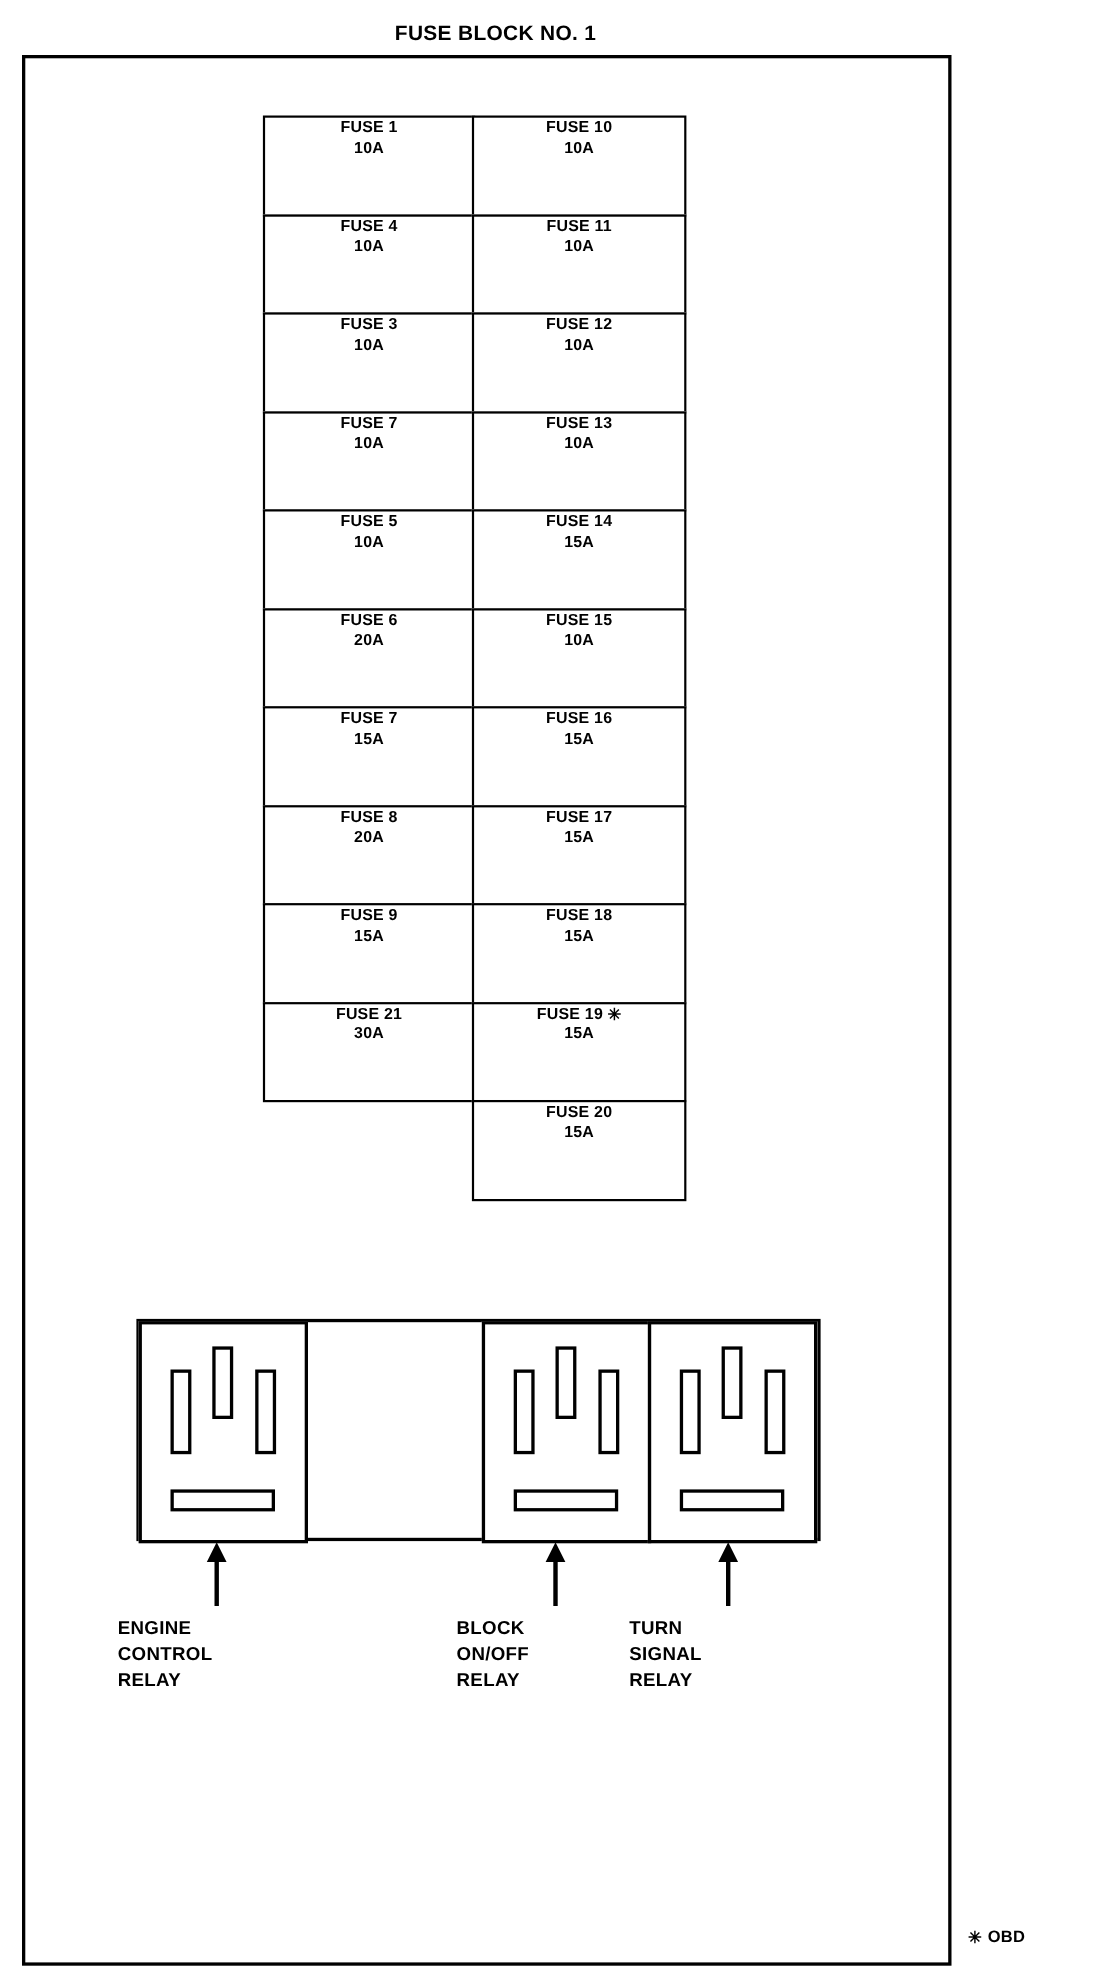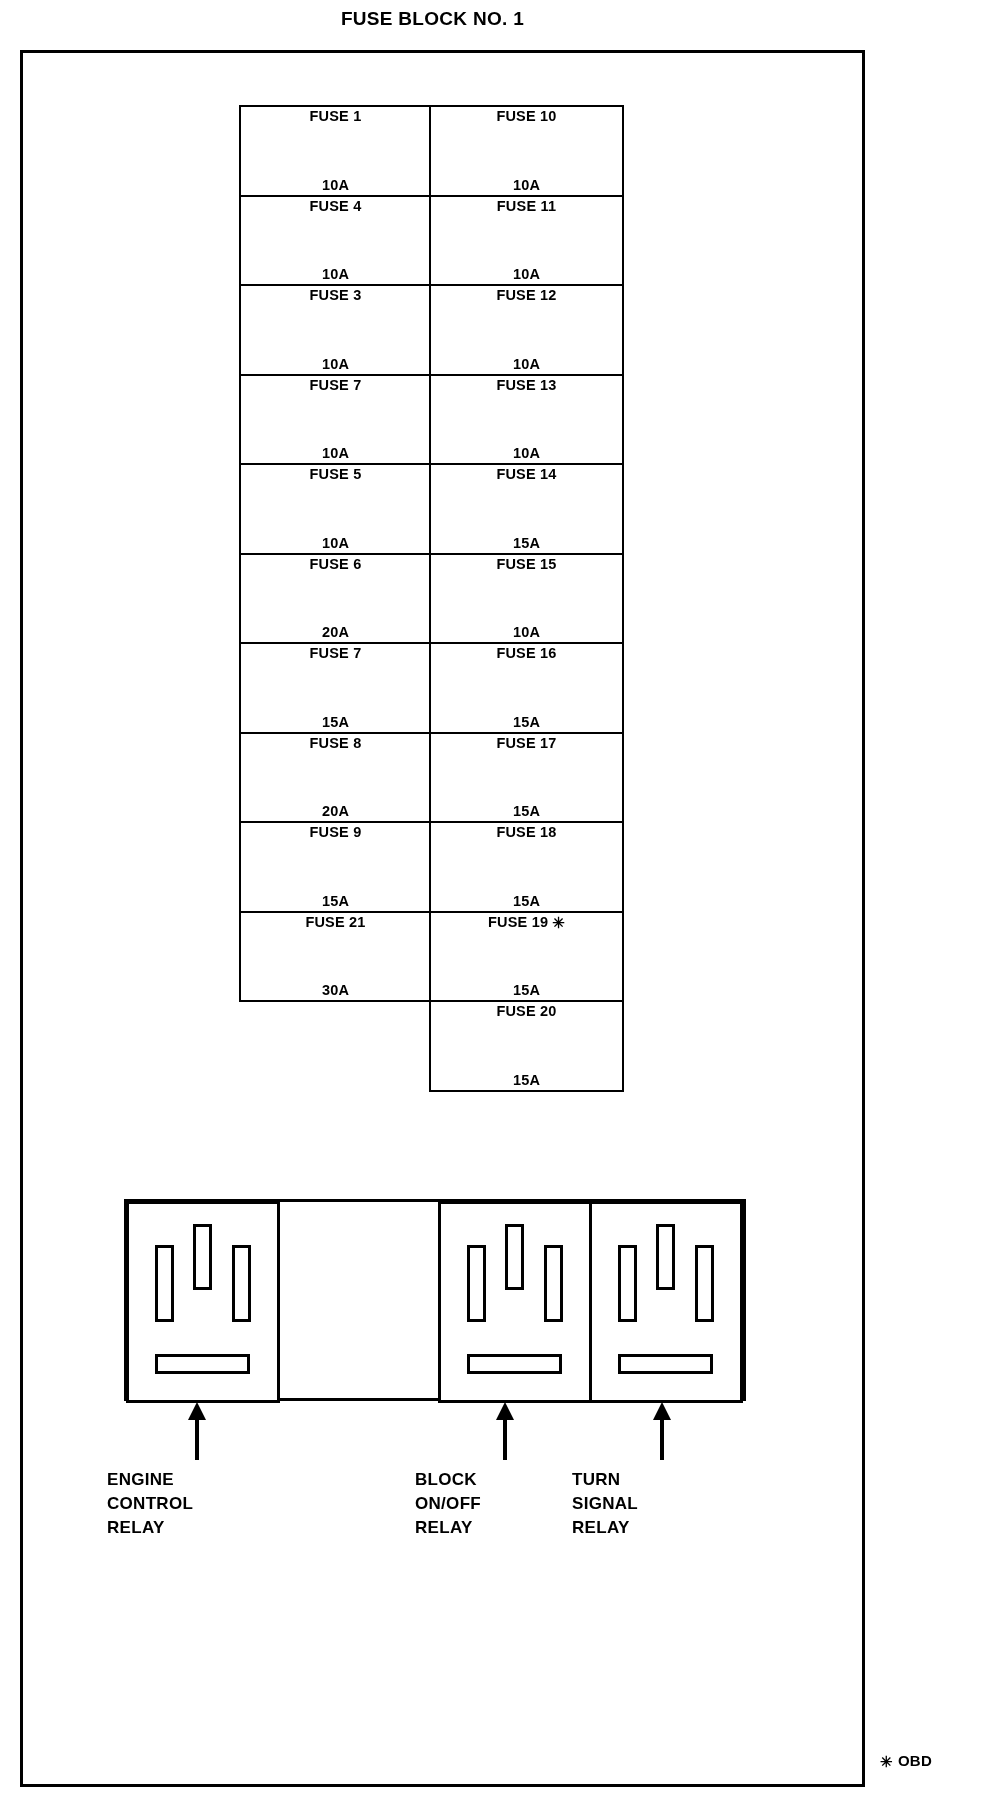--- a/index.html
+++ b/index.html
@@ -12,26 +12,27 @@
     position:relative;
     width:1001px;
     height:1802px;
     background:#ffffff;
     overflow:hidden;
   }
 
   
   #title{
     position:absolute;
-    left:0; top:8px;
+    left:0; top:20px;
     width:865px;
     text-align:center;
     font-size:19px;
     font-weight:bold;
     letter-spacing:0.3px;
+    padding-left:18px;
   }
 
   
   #outer-box{
     position:absolute;
     left:20px; top:50px;
     width:845px;
     height:1737px;
     border:3px solid #000;
     box-sizing:border-box;
@@ -57,21 +58,21 @@
   .fuse-cell{
     position:relative;
     height:91.5px;
     border:2px solid #000;
     box-sizing:border-box;
     margin-top:-2px;
     background:#fff;
     display:flex;
     flex-direction:column;
     align-items:center;
-    justify-content:space-between;
+    justify-content:flex-start;
     line-height:1.30;
   }
   .fuse-cell:first-child{ margin-top:0; }
   .fuse-col .fuse-cell + .fuse-cell{ }
   #fuse-col-right .fuse-cell{ margin-left:-2px; width:calc(100% + 2px); }
 
   .fuse-name{
     font-size:14.5px;
     font-weight:bold;
     letter-spacing:0.2px;

